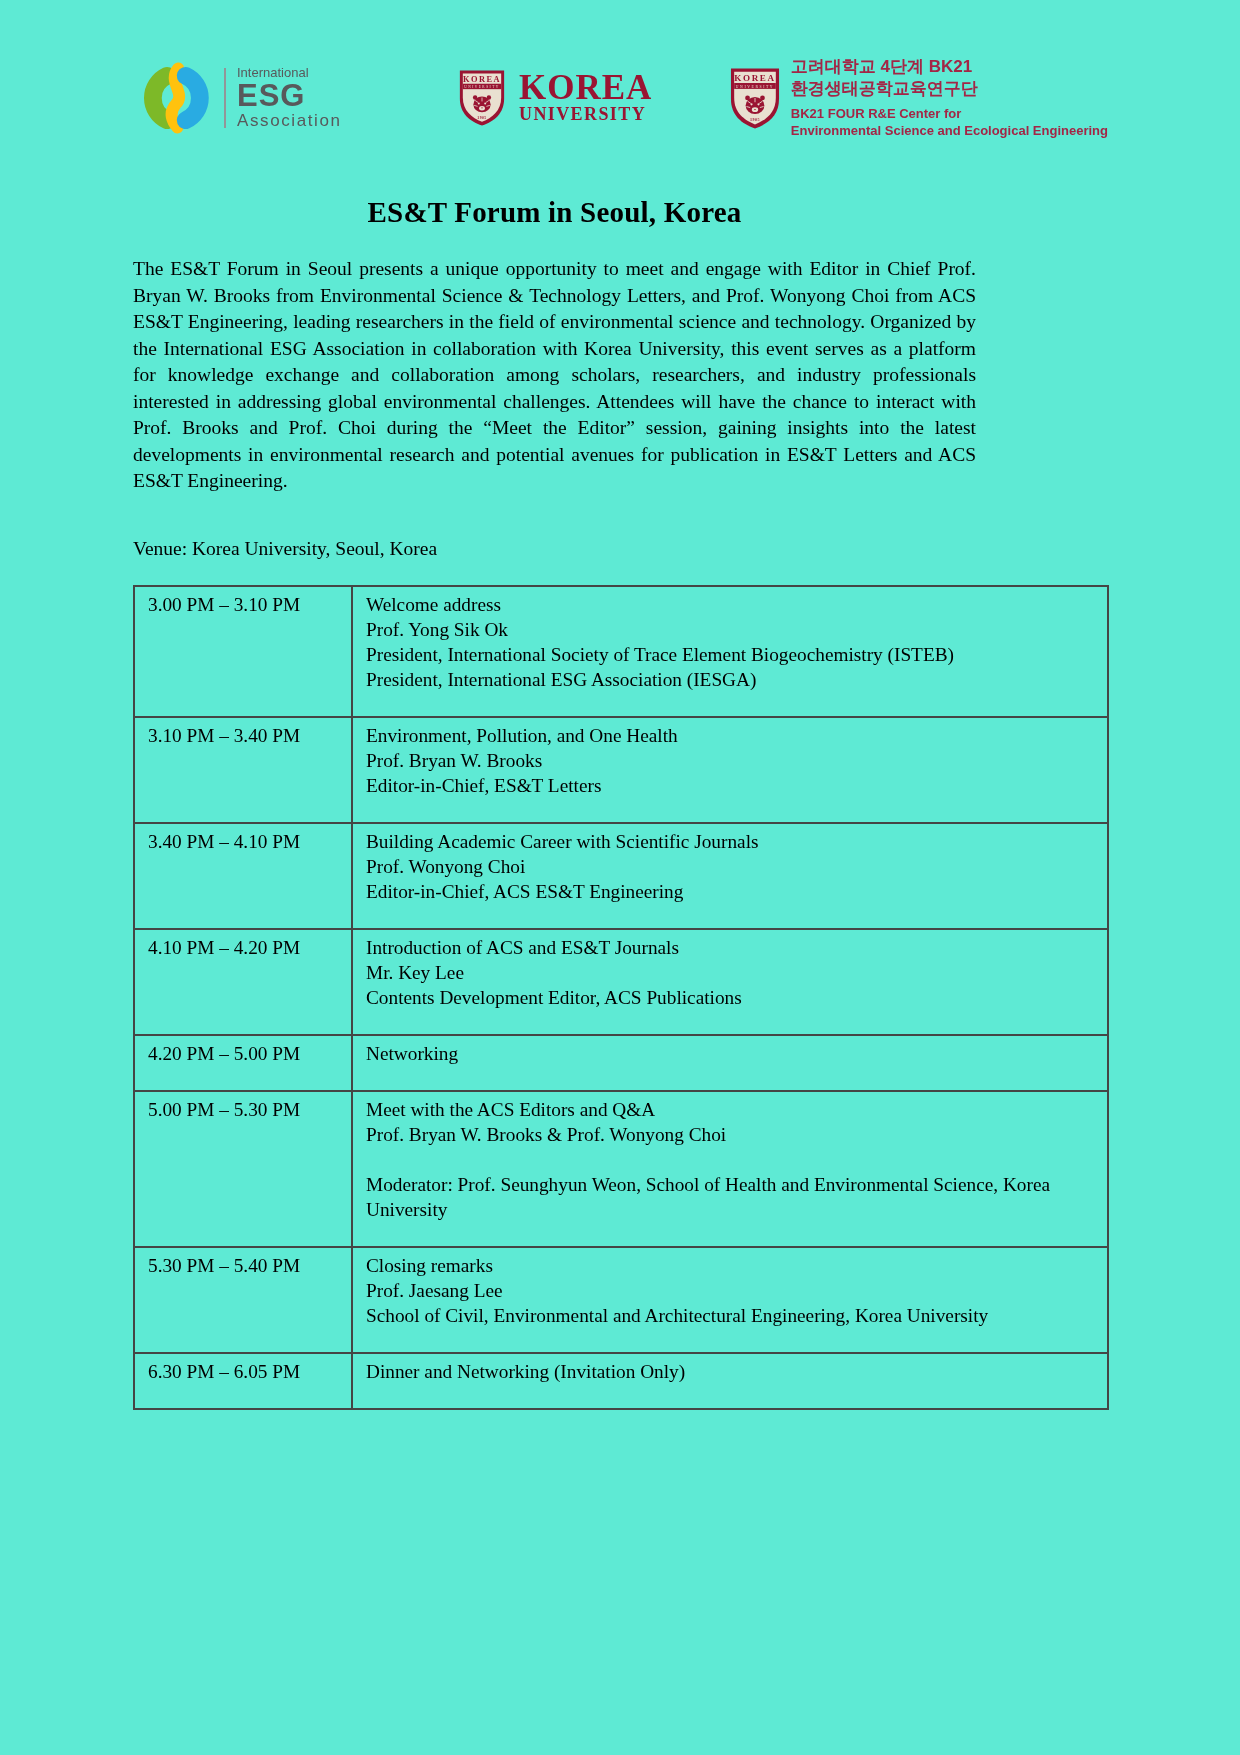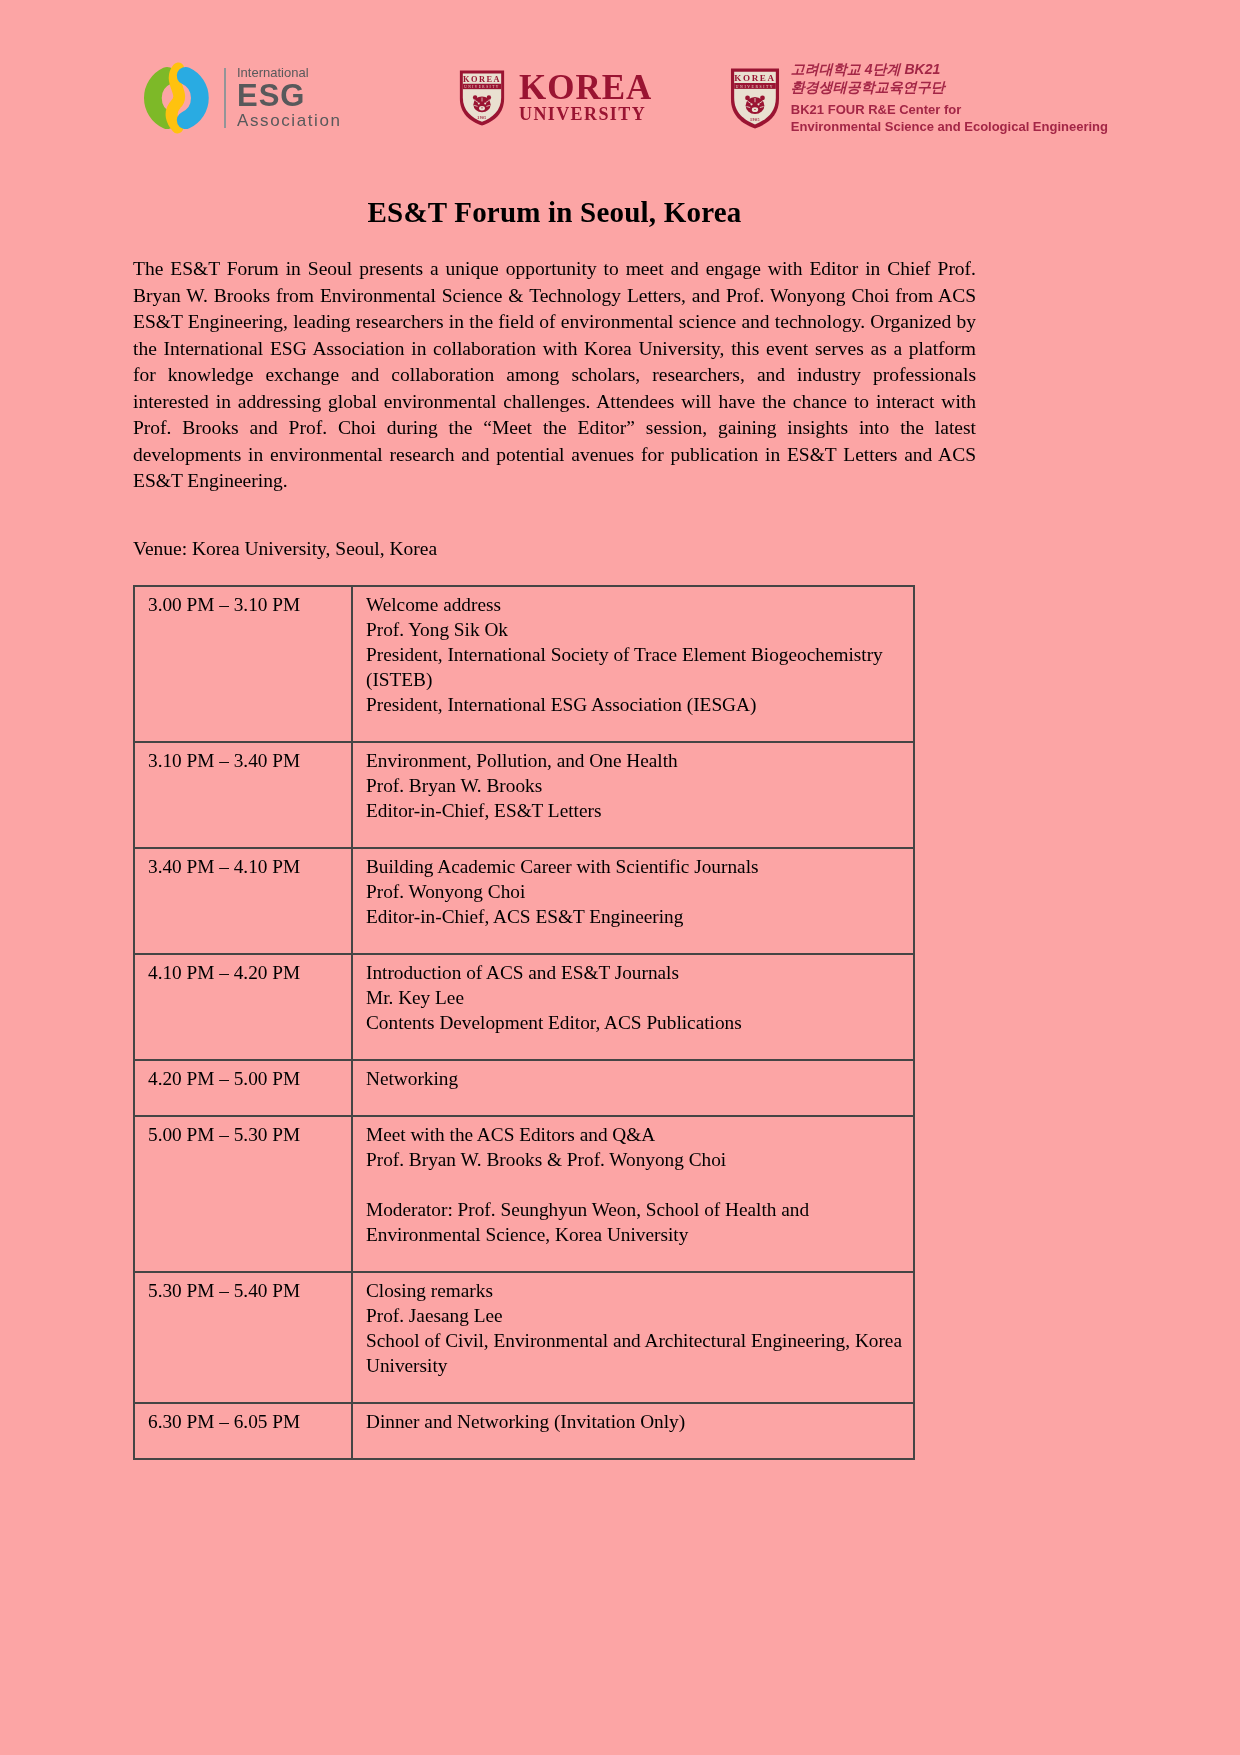--- a/index.html
+++ b/index.html
@@ -1,20 +1,20 @@
 <!DOCTYPE html>
 <html><head>
 <meta charset="utf-8">
 <style>
   * { margin:0; padding:0; box-sizing:border-box; }
   html,body { background:#ffffff; }
   .page {
     position:relative;
     width:1240px; height:1755px;
-    background:#fca5a5;
+    background:#5eead4;
     font-family:"Liberation Serif","DejaVu Serif",serif;
     color:#000;
     padding:56px 264px 40px 133px;
   }
   
   .logos {
     display:flex; justify-content:space-between; align-items:center;
     height:84px; margin-left:6px; margin-right:-132px; 
   }
   .esg-logo { display:flex; align-items:center; gap:11px; }
@@ -24,21 +24,21 @@
   .esg-line3 { font-size:17px; letter-spacing:1.6px; }
   .esg-divider { width:2px; height:60px; background:#939598; }
 
   .ku-logo { display:flex; align-items:center; gap:12px; margin-left:40px; }
   .ku-wordmark { color:#9a1432; font-family:"Liberation Serif",serif; font-weight:bold; }
   .ku-word1 { font-size:35px; letter-spacing:1px; line-height:0.95; }
   .ku-word2 { font-size:18px; letter-spacing:1.4px; }
 
   .bk-logo { display:flex; align-items:center; gap:9px; }
   .bk-text { color:#a32646; }
-  .bk-kr { font-family:"Liberation Sans","DejaVu Sans",sans-serif; font-size:14px; font-weight:bold; line-height:1.3;font-style:italic; }
+  .bk-kr { font-family:"Liberation Sans","DejaVu Sans",sans-serif; font-size:17px; font-weight:bold; line-height:1.3; }
   .bk-en { font-family:"Liberation Sans","DejaVu Sans",sans-serif; font-size:13px; font-weight:bold; line-height:1.35; margin-top:4px; }
 
   
   h1.doc-title {
     margin-top:56px;
     text-align:center;
     font-size:29px; font-weight:bold;
     letter-spacing:0.2px;
   }
   p.intro {
@@ -46,21 +46,21 @@
     font-size:19.5px; line-height:26.5px;
     text-align:justify;
   }
   
   .details { margin-top:40px; font-size:19.5px; line-height:28px; }
   .details sup { font-size:12.5px; position:relative; top:-1px; vertical-align:super; line-height:0; }
 
   
   table.schedule {
     margin-top:22px;
-    width:782px;
+    width:976px;
     border-collapse:collapse;
     table-layout:fixed;
   }
   table.schedule td {
     border:2px solid #454545;
     vertical-align:top;
     font-size:19.3px;
     line-height:25px;
     padding:5px 4px 24px 13px;
   }

